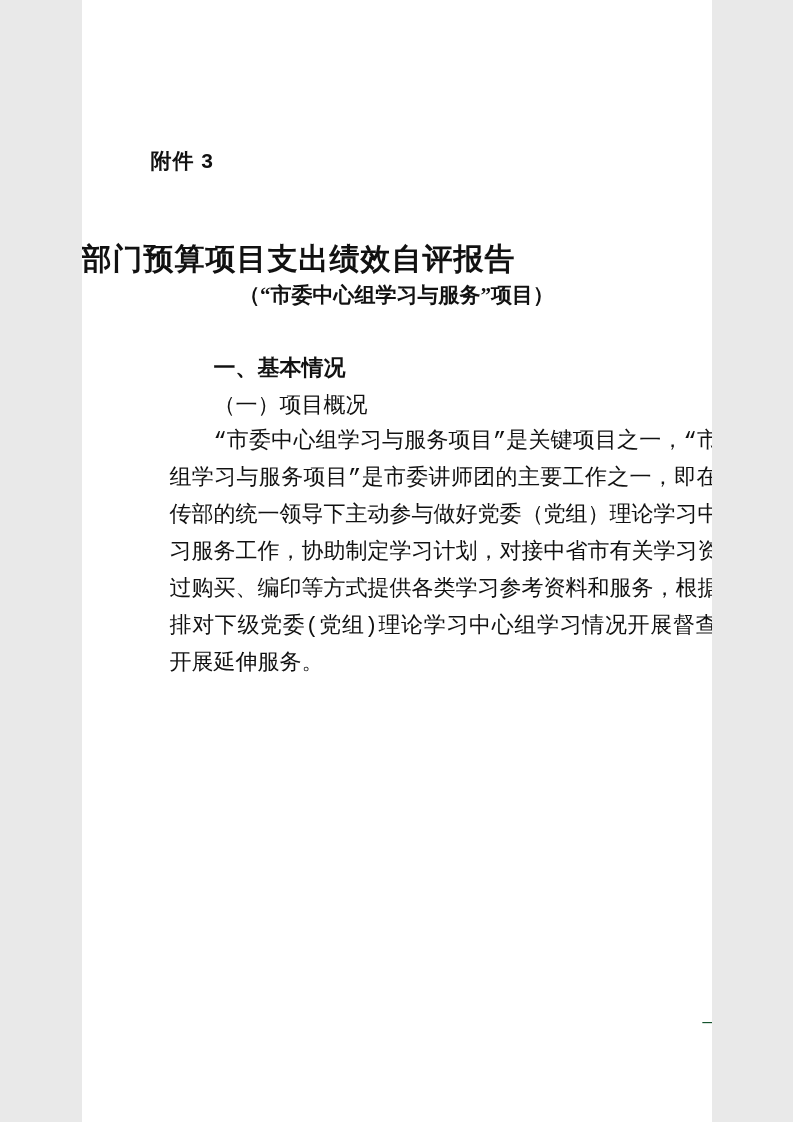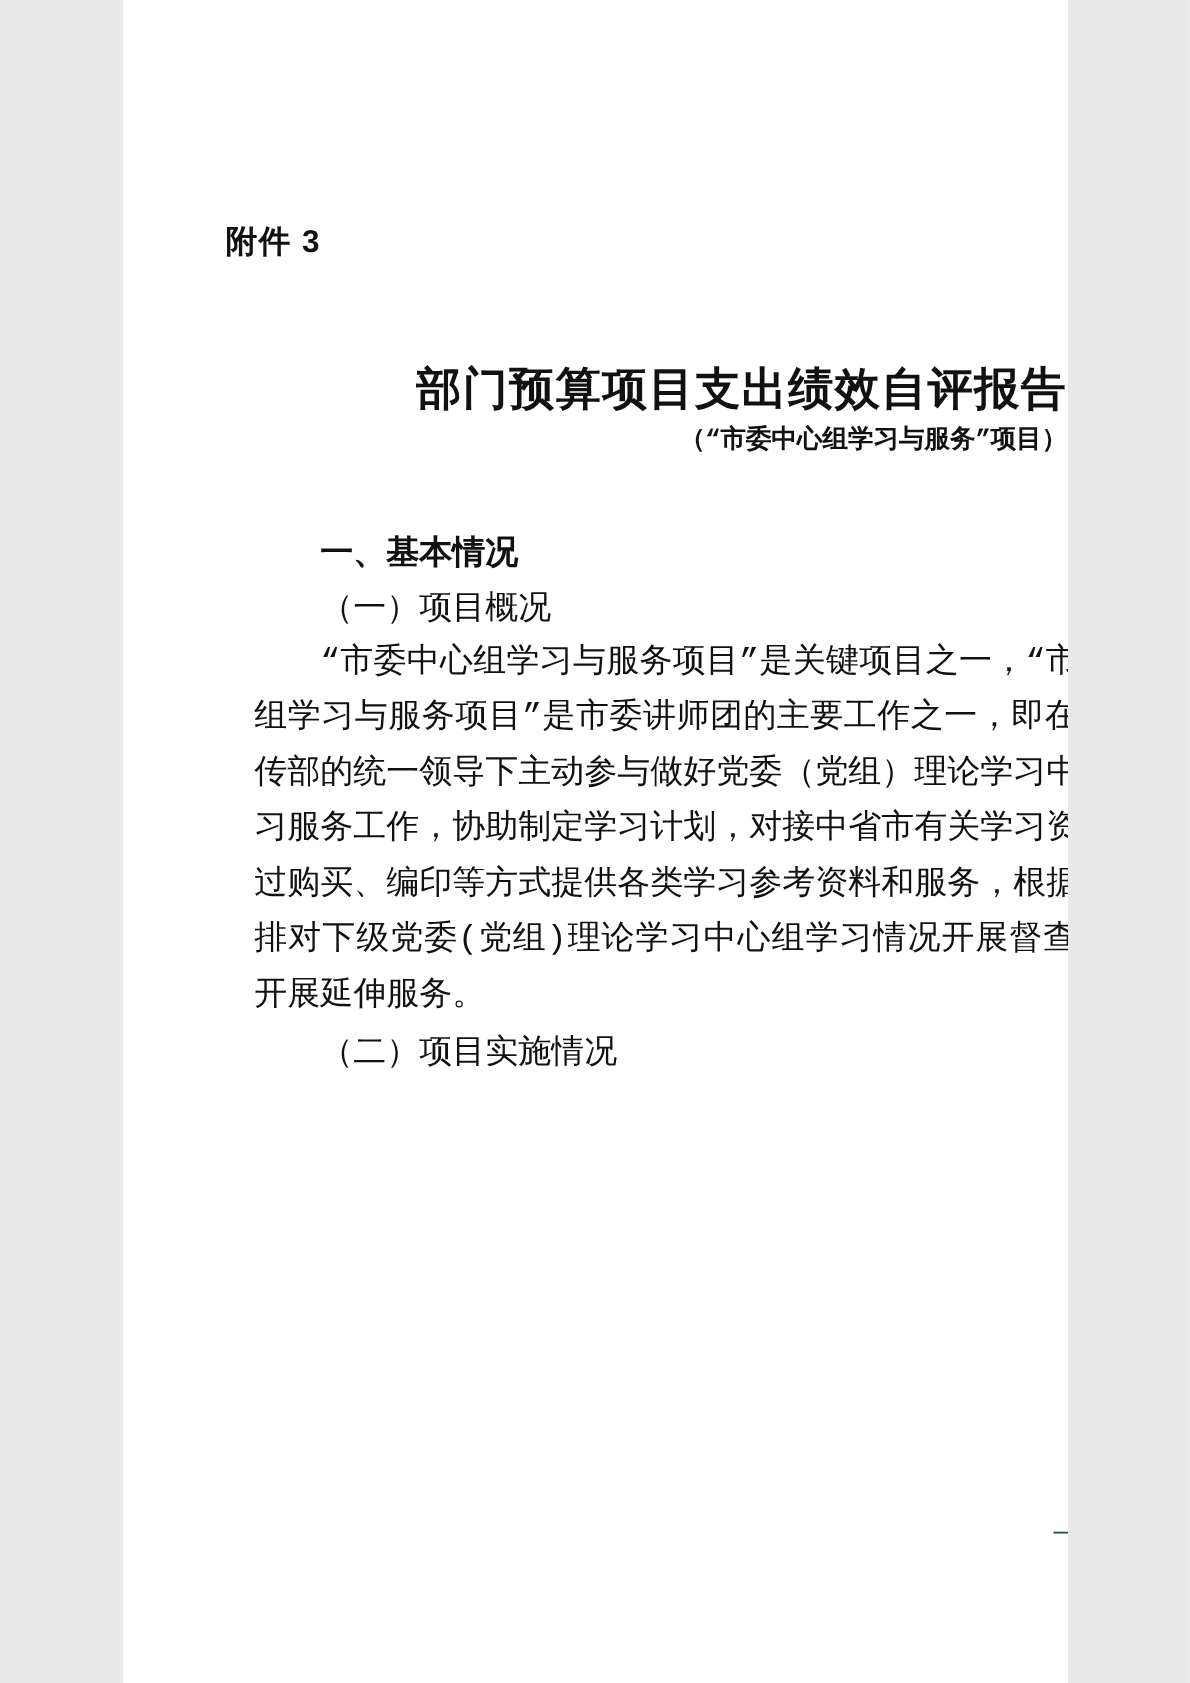--- a/index.html
+++ b/index.html
@@ -24,35 +24,35 @@
     font-family: "Liberation Sans", sans-serif;
     font-weight: 700;
     font-size: 21px;
     letter-spacing: 1px;
   }
   .doc-title {
     position: absolute;
     left: 0;
     width: 100%;
     top: 219px;
-    text-align: right;
+    text-align: left;
     font-family: "Liberation Sans", sans-serif;
     font-weight: 700;
     font-size: 30px;
     letter-spacing: 1px;
   }
   .doc-subtitle {
     position: absolute;
     left: 0;
     width: 100%;
     top: 281px;
-    text-align: right;
-    font-family: Liberation Mono, monospace;
+    text-align: center;
+    font-family: Liberation Serif, serif;
     font-weight: 600;
-    font-size: 17px;
+    font-size: 21px;
   }
   .doc-body {
     position: absolute;
     left: 88px;
     top: 349px;
     width: 616px;
     font-size: 22px;
     line-height: 37px;
     text-align: justify;
     text-justify: inter-ideograph;
@@ -94,20 +94,19 @@
   <div class="doc-subtitle">（“市委中心组学习与服务”项目）</div>
 
   <div class="doc-body">
 
     <div class="section-heading">一、基本情况</div>
 
     <div class="subsection-heading">（一）项目概况</div>
 
     <p class="para">“市委中心组学习与服务项目”是关键项目之一，“市委中心组学习与服务项目”是市委讲师团的主要工作之一，即在市委宣传部的统一领导下主动参与做好党委（党组）理论学习中心组学习服务工作，协助制定学习计划，对接中省市有关学习资源，通过购买、编印等方式提供各类学习参考资料和服务，根据统一安排对下级党委(党组)理论学习中心组学习情况开展督查考核，开展延伸服务。</p>
 
-    <div class="subsection-heading">（二）项目实施情况</div>
 
 
   </div>
 
   <div class="page-number">— 29</div>
 
 </div>
 
 </body></html>

